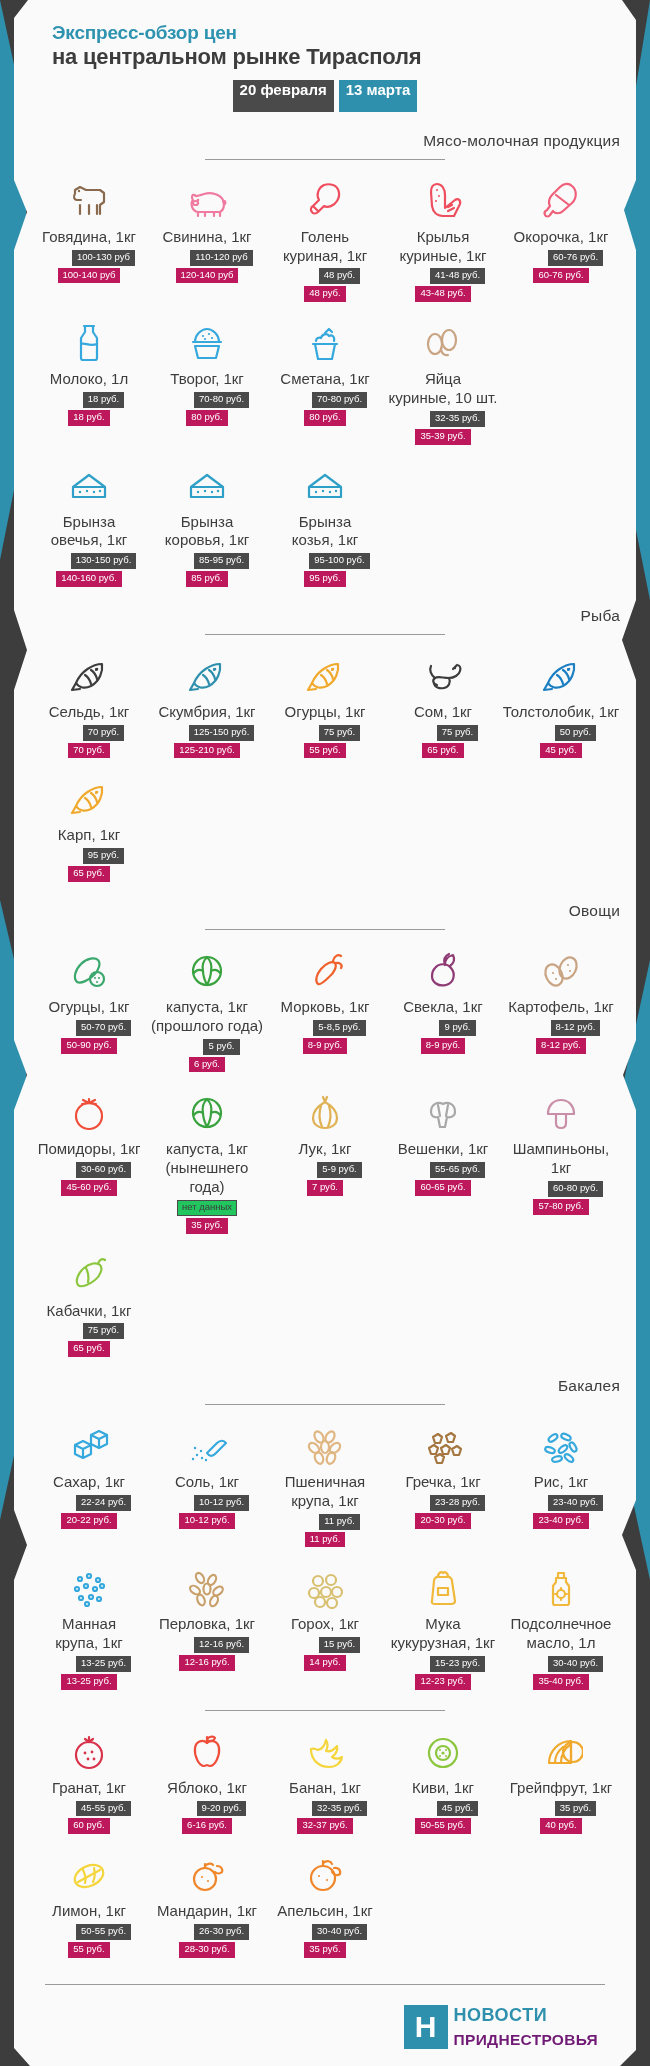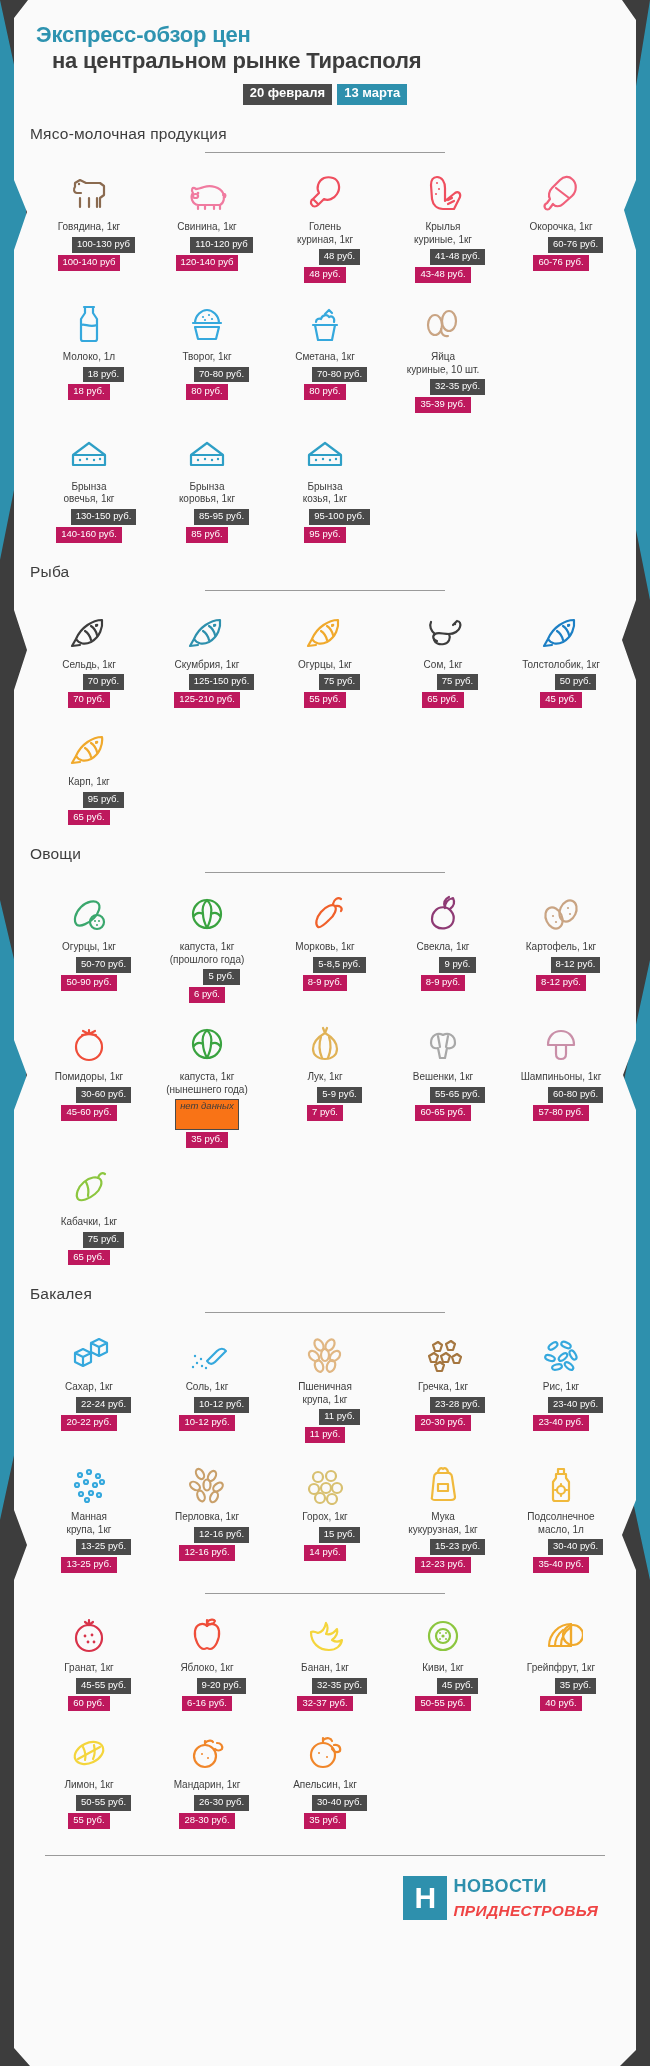--- a/index.html
+++ b/index.html
@@ -19,53 +19,53 @@
     position:absolute;left:14px;top:0;width:622px;height:2066px;background:#fafafa;z-index:2;
     clip-path:polygon(0 18px,14px 0,608px 0,622px 20px,622px 180px,610px 210px,622px 250px,
       622px 600px,608px 640px,622px 680px,622px 1040px,609px 1075px,622px 1110px,
       622px 1500px,608px 1535px,622px 1570px,622px 2050px,606px 2066px,16px 2066px,0 2048px,
       0 1580px,13px 1545px,0 1510px,0 1110px,13px 1075px,0 1040px,0 690px,13px 650px,0 610px,0 250px,13px 212px,0 180px);
   }
   .inner{position:relative;padding:0 16px;}
 
   
   #header{padding:22px 0 0 0;text-align:left;}
-  #title-line1{color:#2e93b0;font-size:22px;font-weight:bold;letter-spacing:-.2px;margin-left:6px;line-height:1.18;}
+  #title-line1{color:#2e93b0;font-size:19px;font-weight:bold;letter-spacing:-.2px;margin-left:22px;line-height:1.18;}
   #title-line2{color:#3d3d3d;font-size:22px;font-weight:bold;letter-spacing:-.2px;margin-left:22px;line-height:1.18;}
   #legend{display:flex;justify-content:center;gap:5px;margin-top:10px;}
-  .legend-chip{font-size:13px;color:#fff;padding:2px 7px 5px;line-height:1.1;font-weight:bold;}
+  .legend-chip{font-size:15px;color:#fff;padding:2px 7px 13px;line-height:1.1;font-weight:bold;}
   .legend-old{background:#4a4a4a;}
   .legend-new{background:#2e90ad;}
 
   
   .section{margin-top:20px;}
-  .section-title{text-align:left;font-size:15.5px;color:#3d3d3d;letter-spacing:.2px;}
+  .section-title{text-align:right;font-size:15.5px;color:#3d3d3d;letter-spacing:.2px;}
   .section-rule{width:240px;height:1px;background:#9a9a9a;margin:9px auto 0;}
 
   .row{display:flex;margin-top:16px;}
   .cell{width:20%;display:flex;flex-direction:column;align-items:center;text-align:center;}
   .cell.empty{visibility:hidden;}
   .icon-wrap{height:46px;display:flex;align-items:flex-end;justify-content:center;}
   .icon-wrap svg{display:block;}
-  .item-label{font-size:10px;color:#3d3d3d;line-height:1.25;margin-top:6px;min-height:12px;white-space:pre-line;}
+  .item-label{font-size:15px;color:#3d3d3d;line-height:1.25;margin-top:6px;min-height:12px;white-space:pre-line;}
   .chips{margin-top:3px;display:flex;flex-direction:column;align-items:center;gap:2px;}
   .chip{font-size:9.5px;line-height:1.15;padding:2px 5px 3px;color:#fff;white-space:nowrap;}
   .chip-old{background:#4a4a4a;margin-left:29px;}
   .chip-new{background:#be185d;}
-  .chip-nodata{background:#f97316;color:#3d3d3d;border:1px solid #4a4a4a;padding:1px 4px 17px;font-style:italic;}
+  .chip-nodata{background:#22c55e;color:#3d3d3d;border:1px solid #4a4a4a;padding:1px 4px 2px;}
 
   
   #footer{margin-top:26px;padding-bottom:26px;}
   #footer-rule{width:560px;height:1px;background:#9a9a9a;margin:0 auto 20px;}
   #logo{display:flex;justify-content:flex-end;align-items:center;gap:6px;padding-right:22px;}
   #logo-mark{width:44px;height:44px;background:#2e90ad;display:flex;align-items:center;justify-content:center;}
   #logo-mark span{color:#fff;font-size:30px;font-weight:bold;line-height:1;font-family:"Liberation Sans",sans-serif;}
   #logo-text{display:flex;flex-direction:column;line-height:1;}
   #logo-top{color:#2e90ad;font-size:18px;font-weight:bold;letter-spacing:.5px;}
-  #logo-bottom{color:#ef4444;font-size:15.5px;font-weight:bold;letter-spacing:.3px;margin-top:8px;font-style:italic;}
+  #logo-bottom{color:#701a75;font-size:15.5px;font-weight:bold;letter-spacing:.3px;margin-top:8px;}
 </style>
 </head>
 <body>
 
 <div id="left-ribbon"></div>
 <div id="right-ribbon"></div>
 <div id="left-accent"></div>
 <div id="right-accent"></div>
 
 <div id="page">

